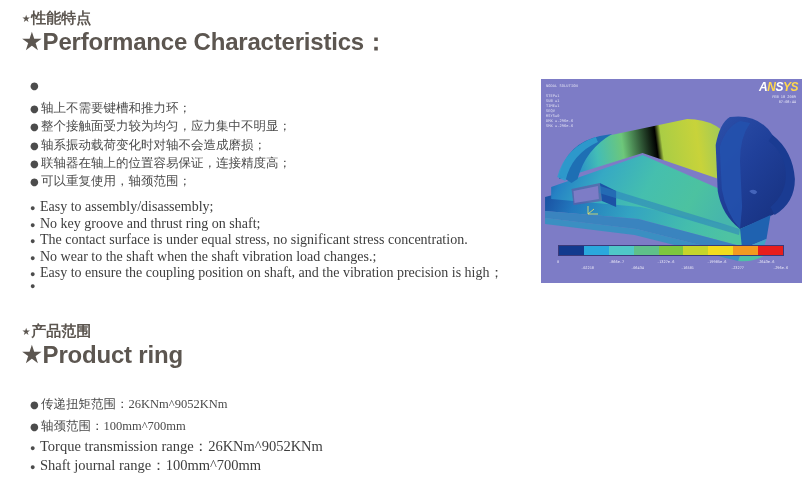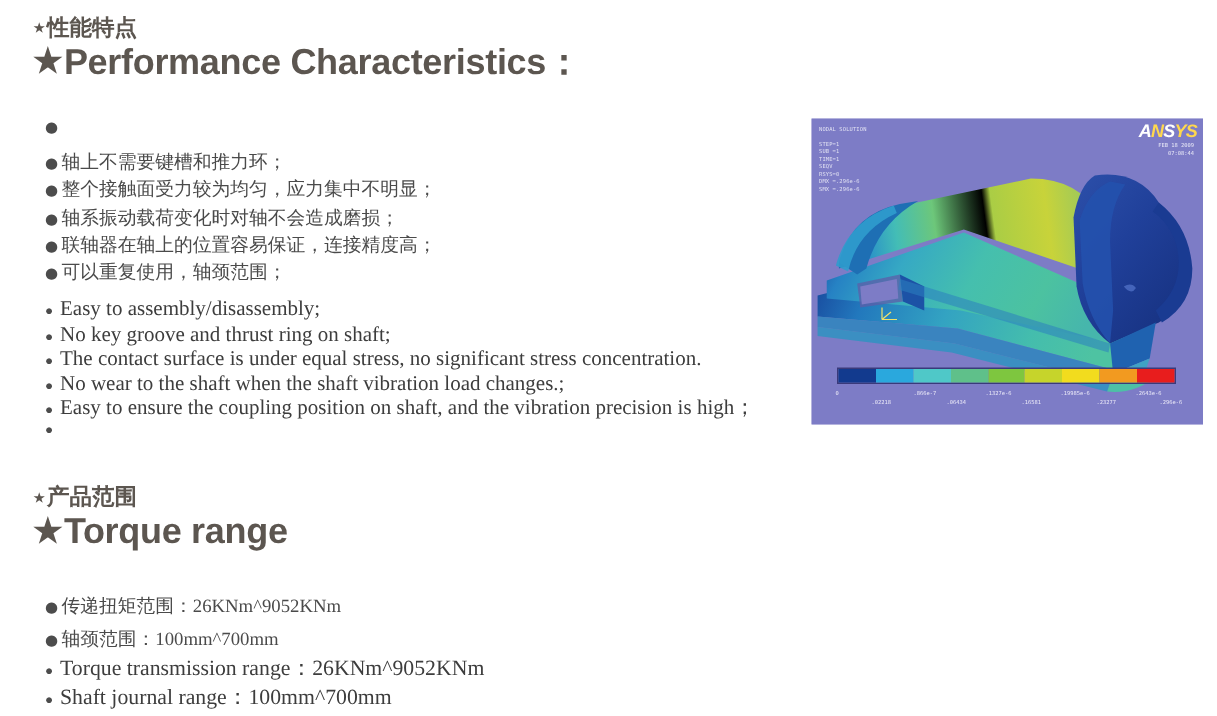--- a/index.html
+++ b/index.html
@@ -252,21 +252,21 @@
         <span class="dot">●</span>
         <span>Easy to ensure the coupling position on shaft, and the vibration precision is high；</span>
       </div>
     <div class="list-item">
         <span class="dot">●</span>
       </div>
   </div>
 
   <div class="heading-block" style="left:22px; top:325px;">
     <span class="heading-line heading-cn"><span class="star">★</span><span>产品范围</span></span>
-    <span class="heading-line heading-en"><span class="star">★</span><span>Torque range</span></span>
+    <span class="heading-line heading-en"><span class="star">★</span><span>Product ring</span></span>
   </div>
 
   <div class="list range-cn" style="left:30px; top:393px;">
     <div class="list-item">
         <span class="dot">●</span>
         <span>传递扭矩范围：</span>
         <span class="range-val">26KNm^9052KNm</span>
       </div>
     <div class="list-item">
         <span class="dot">●</span>

